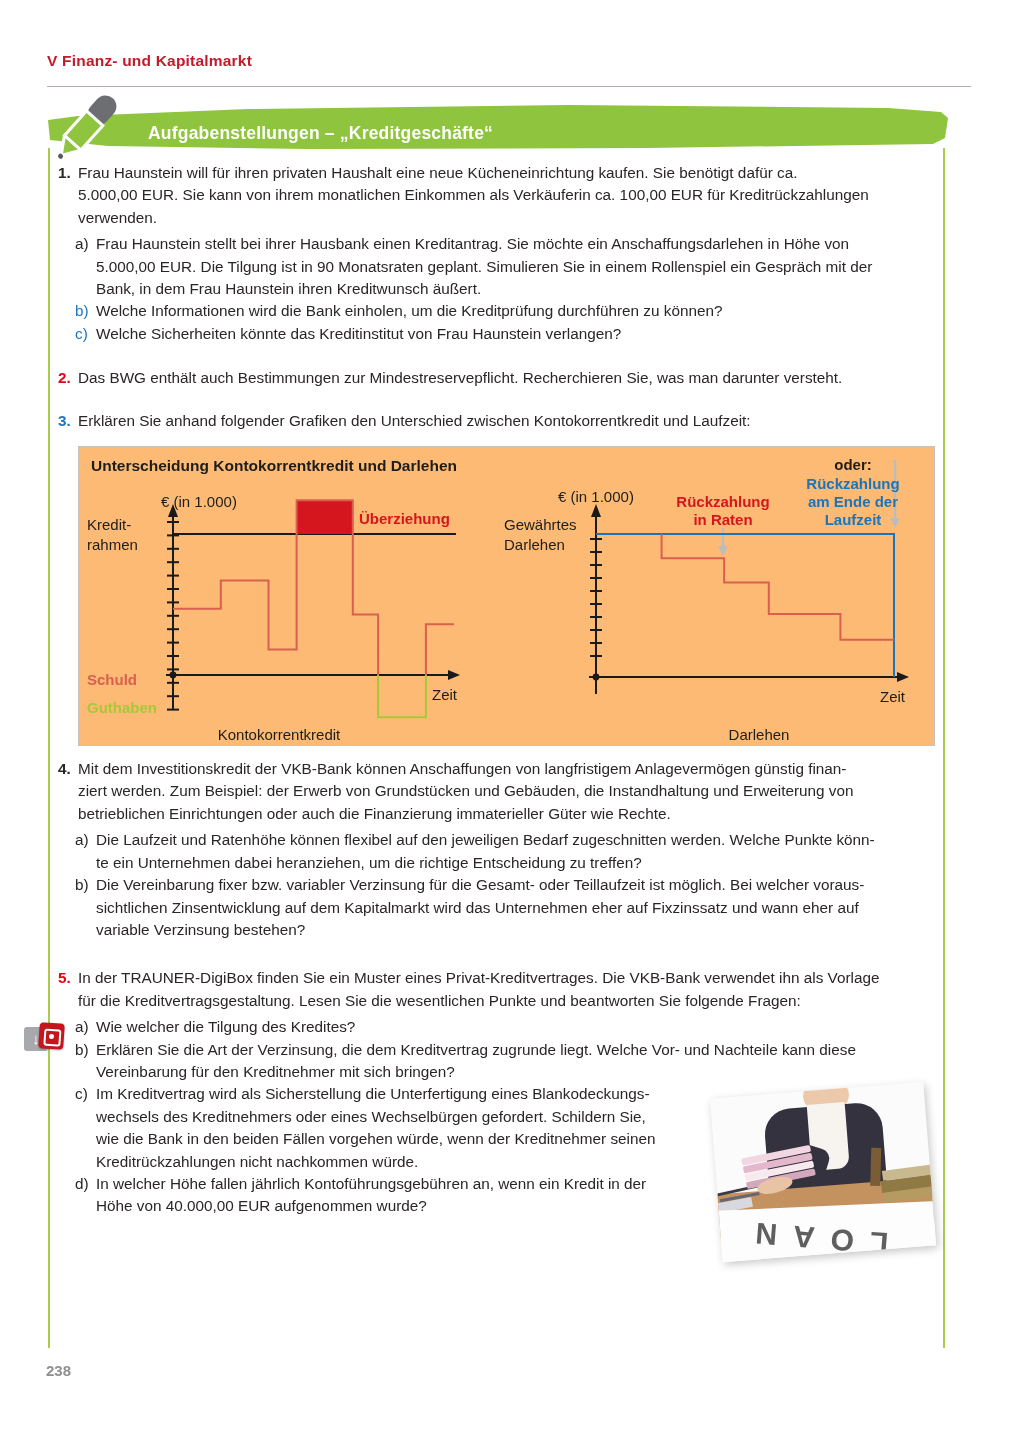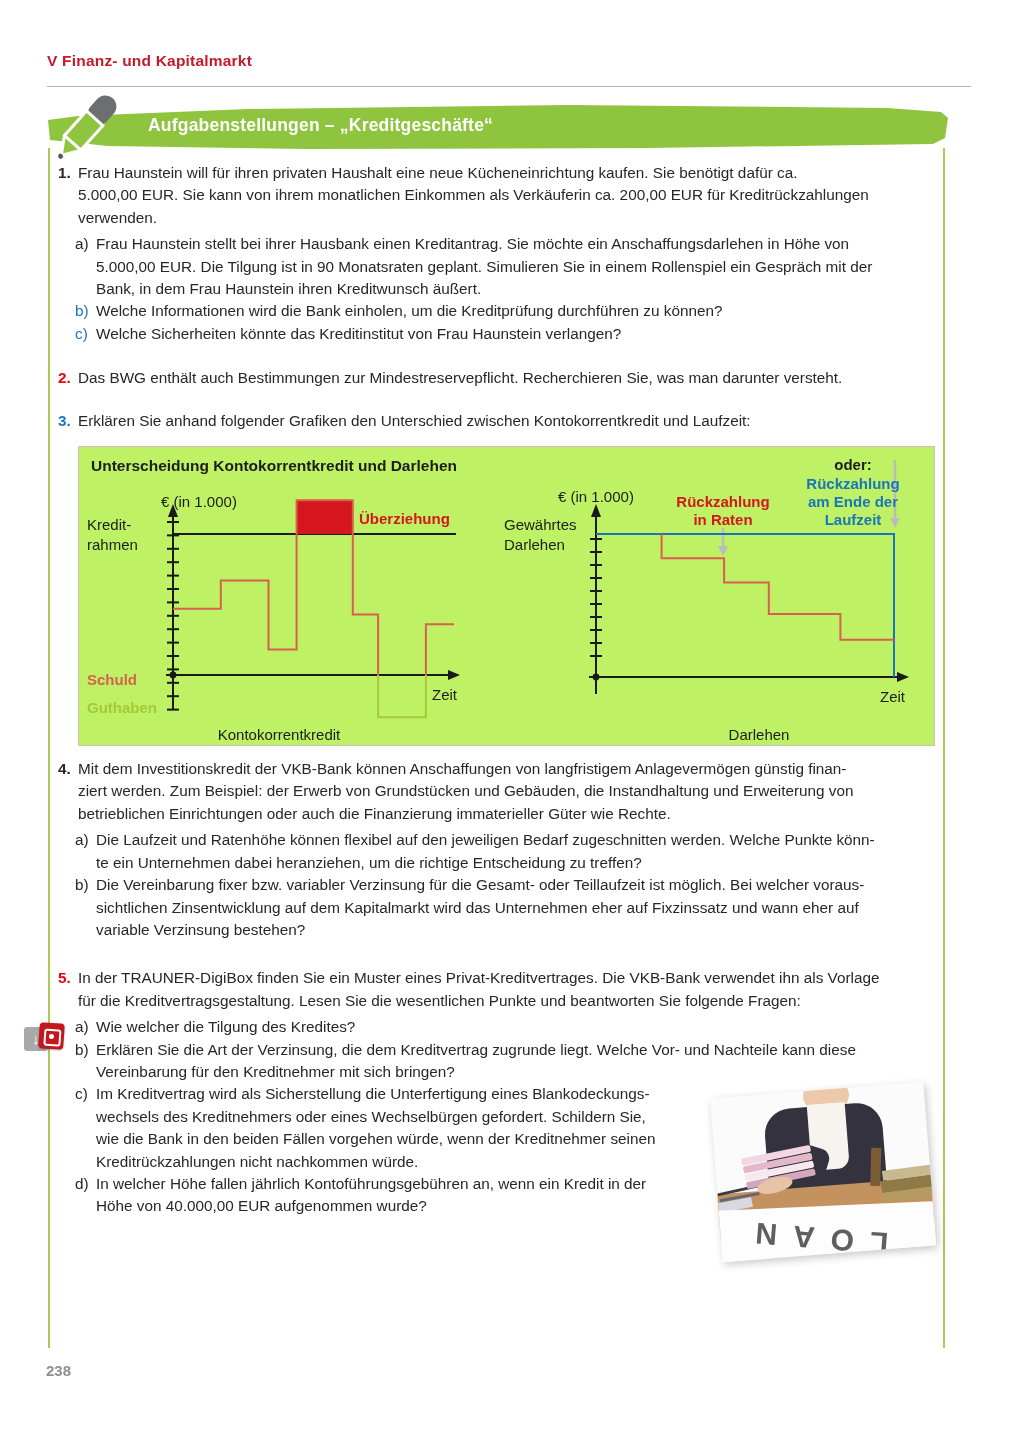--- a/index.html
+++ b/index.html
@@ -4,21 +4,21 @@
 <style>
   html,body{margin:0;padding:0;background:#ffffff;}
   .page{position:relative;width:1018px;height:1440px;background:#ffffff;
         font-family:"Liberation Sans",sans-serif;color:#2a2526;overflow:hidden;}
   
   .chapter{position:absolute;left:47px;top:52px;font-size:15.5px;font-weight:700;color:#c41a2b;letter-spacing:.2px;}
   .chapter-rule{position:absolute;left:47px;top:86px;width:924px;height:1px;background:#b8b0b0;}
   
   .banner{position:absolute;left:48px;top:104px;width:900px;height:46px;}
   .banner svg{position:absolute;left:0;top:0;}
-  .banner-title{position:absolute;left:100px;top:11px;font-size:17.5px;font-weight:700;color:#ffffff;letter-spacing:.2px;}
+  .banner-title{position:absolute;left:100px;top:19px;font-size:17.5px;font-weight:700;color:#ffffff;letter-spacing:.2px;}
   .pencil{position:absolute;left:50px;top:84px;width:72px;height:88px;z-index:3;}
   
   .frame{position:absolute;left:48px;top:148px;width:897px;height:1200px;
          border-left:2px solid #aacb52;border-right:2px solid #aacb52;box-sizing:border-box;
          padding:14px 12px 0 8px;}
   .row{display:flex;}
   .n{flex:none;width:20px;font-weight:700;}
   .l{flex:none;width:21px;}
   .b{white-space:pre-line;flex:1;}
   .subs{margin-left:17px;margin-top:4px;}
@@ -26,21 +26,21 @@
   .c-red{color:#e30613;}
   .c-blue{color:#1b75c0;}
   .bold{font-weight:700;}
   .m22{margin-bottom:22px;}
   .m20{margin-bottom:20px;}
   .m14{margin-bottom:14px;}
   .m12{margin-bottom:12px;}
   .m26{margin-bottom:26px;}
   
   .chartbox{position:relative;margin-left:20px;width:857px;height:300px;box-sizing:border-box;
-            border:1px solid #c9c2bc;background:#bef264;}
+            border:1px solid #c9c2bc;background:#fdba74;}
   .chartbox-title{position:absolute;left:12px;top:8px;font-size:15.5px;font-weight:700;color:#1d1d1b;}
   .csvg{position:absolute;top:5px;}
   #svgL{left:4px;}
   #svgR{left:422px;}
   .csvg text{font-size:15px;fill:#1d1d1b;}
   .csvg .tb{font-weight:700;}
   .tipp{margin-left:20px;}
   
   .digibox{position:absolute;left:24px;top:1020px;width:46px;height:42px;z-index:4;}
   .db-gray{position:absolute;left:0;top:7px;width:24px;height:24px;background:#a7a9ac;border-radius:3px;
@@ -96,21 +96,21 @@
       <circle cx="36" cy="82" r="2.5" fill="#58595b"></circle>
     </g>
   </svg>
 
   <div class="frame">
 
     <div class="item m22">
       <div class="row">
         <span class="n">1.</span>
         <span class="b">Frau Haunstein will für ihren privaten Haushalt eine neue Kücheneinrichtung kaufen. Sie benötigt dafür ca.
-5.000,00 EUR. Sie kann von ihrem monatlichen Einkommen als Verkäuferin ca. 200,00 EUR für Kreditrückzahlungen
+5.000,00 EUR. Sie kann von ihrem monatlichen Einkommen als Verkäuferin ca. 100,00 EUR für Kreditrückzahlungen
 verwenden.</span>
       </div>
       <div class="subs">
         <div class="row">
           <span class="l">a)</span>
           <span class="b">Frau Haunstein stellt bei ihrer Hausbank einen Kreditantrag. Sie möchte ein Anschaffungsdarlehen in Höhe von
 5.000,00 EUR. Die Tilgung ist in 90 Monatsraten geplant. Simulieren Sie in einem Rollenspiel ein Gespräch mit der
 Bank, in dem Frau Haunstein ihren Kreditwunsch äußert.</span>
         </div>
         <div class="row">

